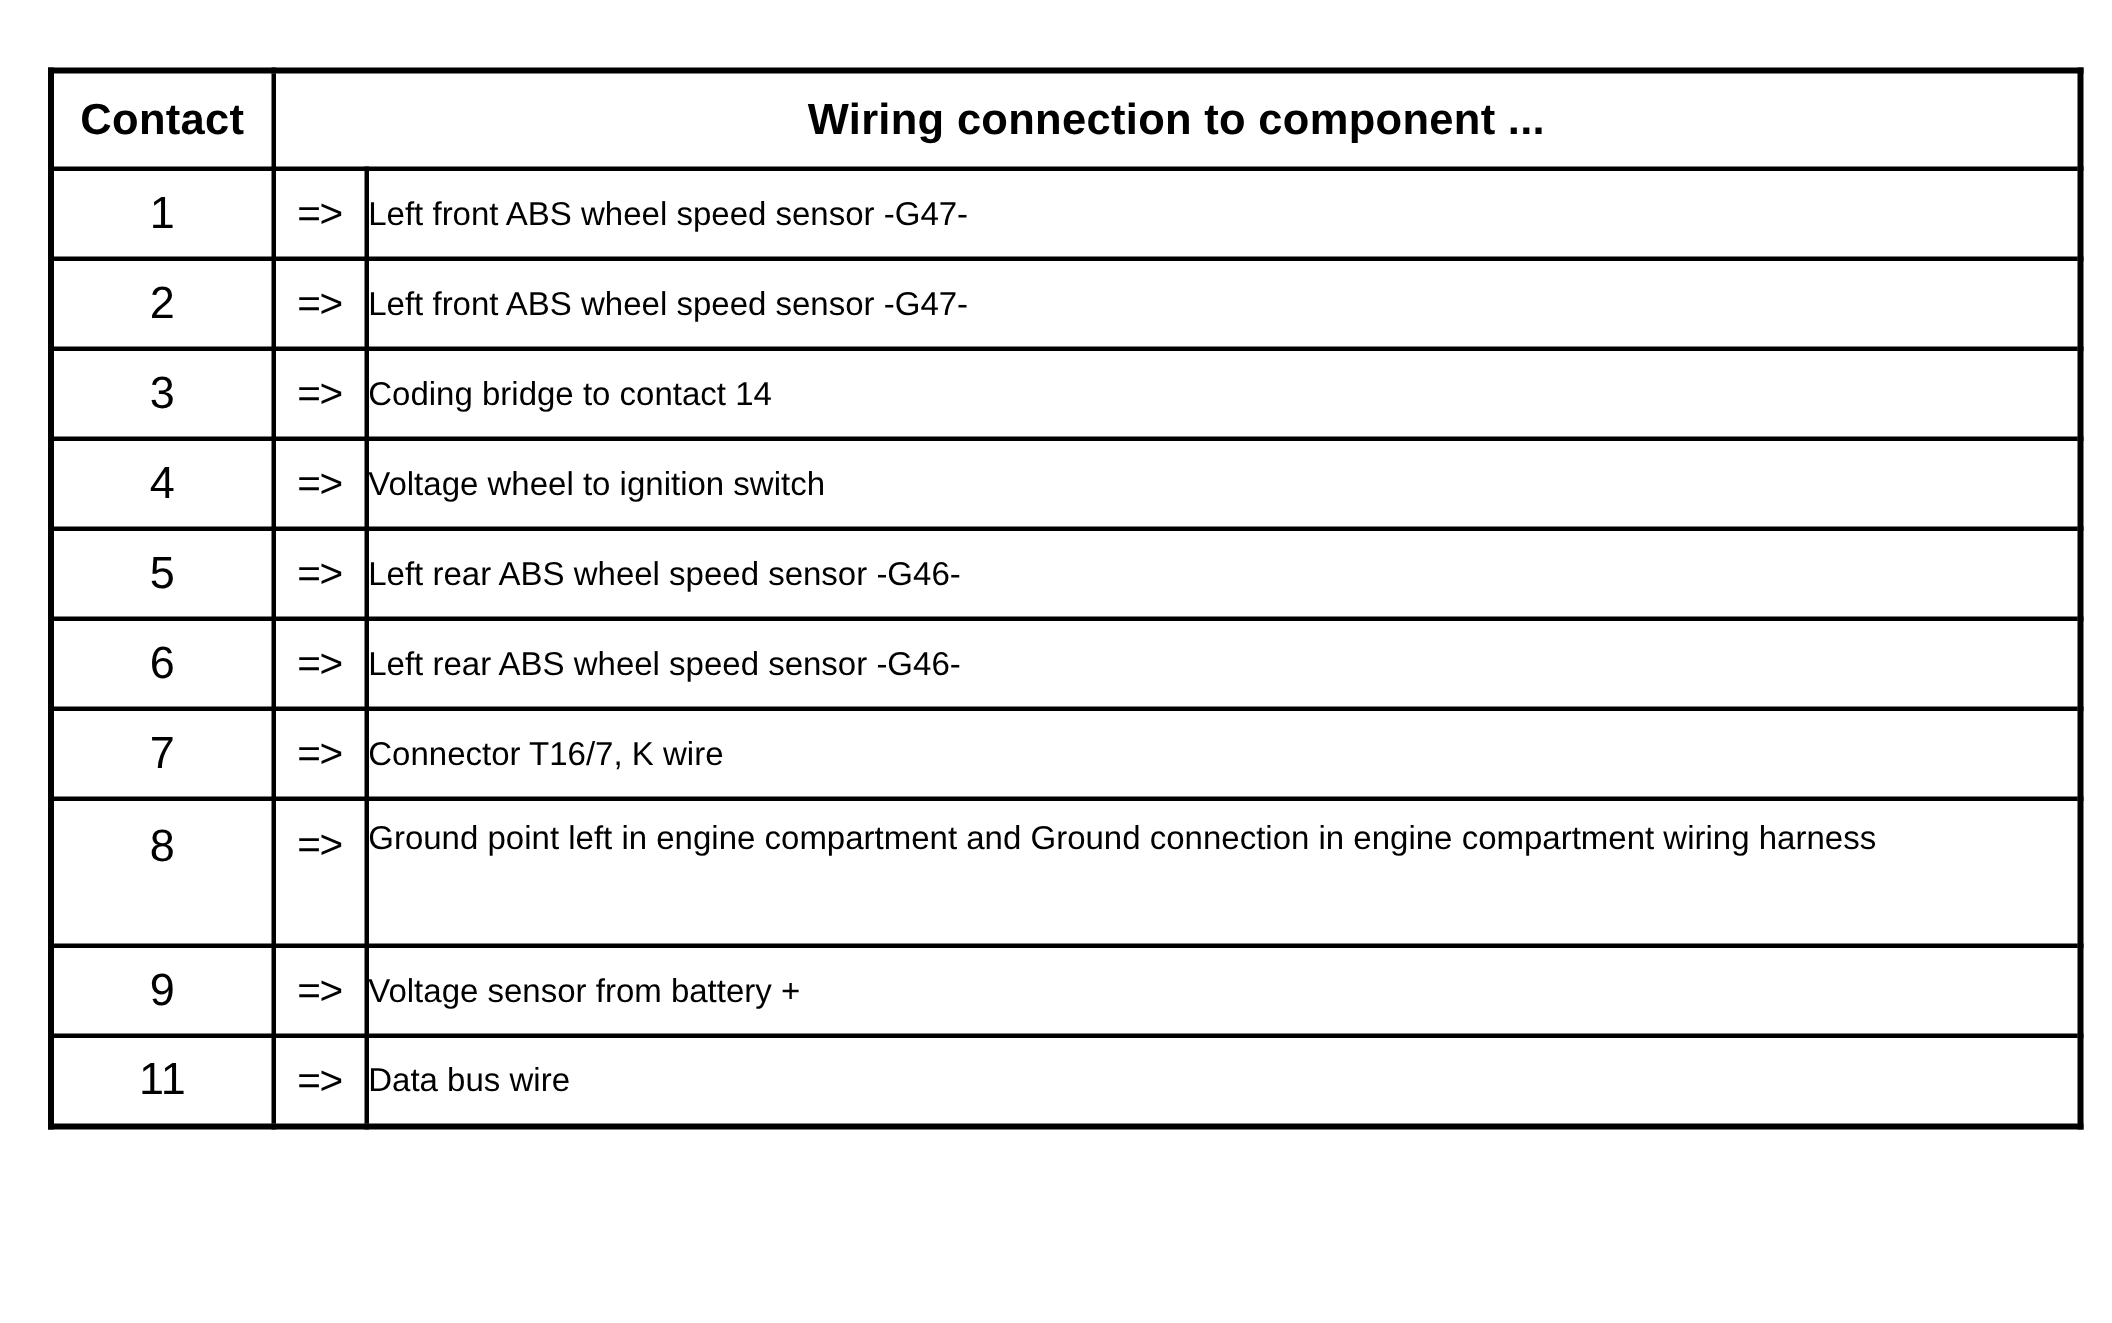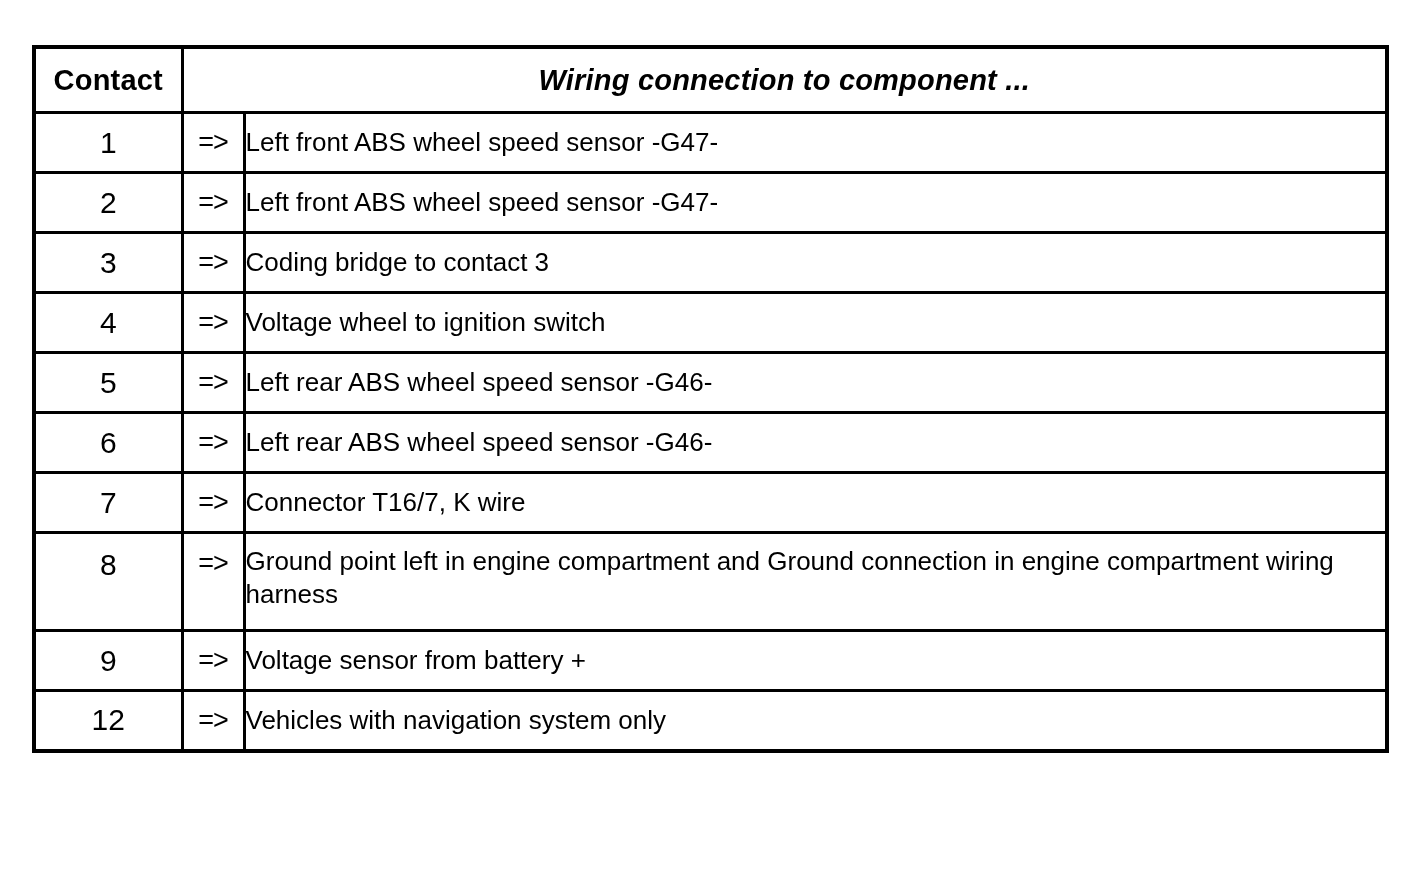--- a/index.html
+++ b/index.html
@@ -58,39 +58,38 @@
     line-height: 62px;
     letter-spacing: 0.2px;
   }
   thead th.head-wiring {
     font-size: 29px;
     font-weight: bold;
     text-align: center;
     height: 62px;
     line-height: 62px;
     letter-spacing: 0.2px;
-    font-style: italic;
   }
 
   
   tbody tr { height: 60px; }
 
   td.cell-contact {
     font-size: 30px;
     text-align: center;
     font-weight: normal;
   }
   td.cell-arrow {
     font-size: 27px;
     text-align: center;
     font-weight: normal;
     letter-spacing: -1px;
   }
   td.cell-desc {
-    font-size: 26px;
+    font-size: 22px;
     text-align: left;
     padding-left: 11px;
     padding-right: 8px;
     font-weight: normal;
   }
 
   
   tr.row-tall { height: 98px; }
   tr.row-tall td {
     vertical-align: top;
@@ -133,21 +132,21 @@
             <td class="cell-desc">Left front ABS wheel speed sensor -G47-</td>
           </tr>
           <tr class="row-normal">
             <td class="cell-contact">2</td>
             <td class="cell-arrow">=&gt;</td>
             <td class="cell-desc">Left front ABS wheel speed sensor -G47-</td>
           </tr>
           <tr class="row-normal">
             <td class="cell-contact">3</td>
             <td class="cell-arrow">=&gt;</td>
-            <td class="cell-desc">Coding bridge to contact 3</td>
+            <td class="cell-desc">Coding bridge to contact 14</td>
           </tr>
           <tr class="row-normal">
             <td class="cell-contact">4</td>
             <td class="cell-arrow">=&gt;</td>
             <td class="cell-desc">Voltage wheel to ignition switch</td>
           </tr>
           <tr class="row-normal">
             <td class="cell-contact">5</td>
             <td class="cell-arrow">=&gt;</td>
             <td class="cell-desc">Left rear ABS wheel speed sensor -G46-</td>
@@ -166,20 +165,20 @@
             <td class="cell-contact">8</td>
             <td class="cell-arrow">=&gt;</td>
             <td class="cell-desc">Ground point left in engine compartment and Ground connection in engine compartment wiring harness</td>
           </tr>
           <tr class="row-normal">
             <td class="cell-contact">9</td>
             <td class="cell-arrow">=&gt;</td>
             <td class="cell-desc">Voltage sensor from battery +</td>
           </tr>
           <tr class="row-normal">
-            <td class="cell-contact">12</td>
+            <td class="cell-contact">11</td>
             <td class="cell-arrow">=&gt;</td>
-            <td class="cell-desc"> Vehicles with navigation system only</td>
+            <td class="cell-desc">Data bus wire</td>
           </tr>
         </tbody>
     </table>
   </div>
 </div>
 
 </body></html>

